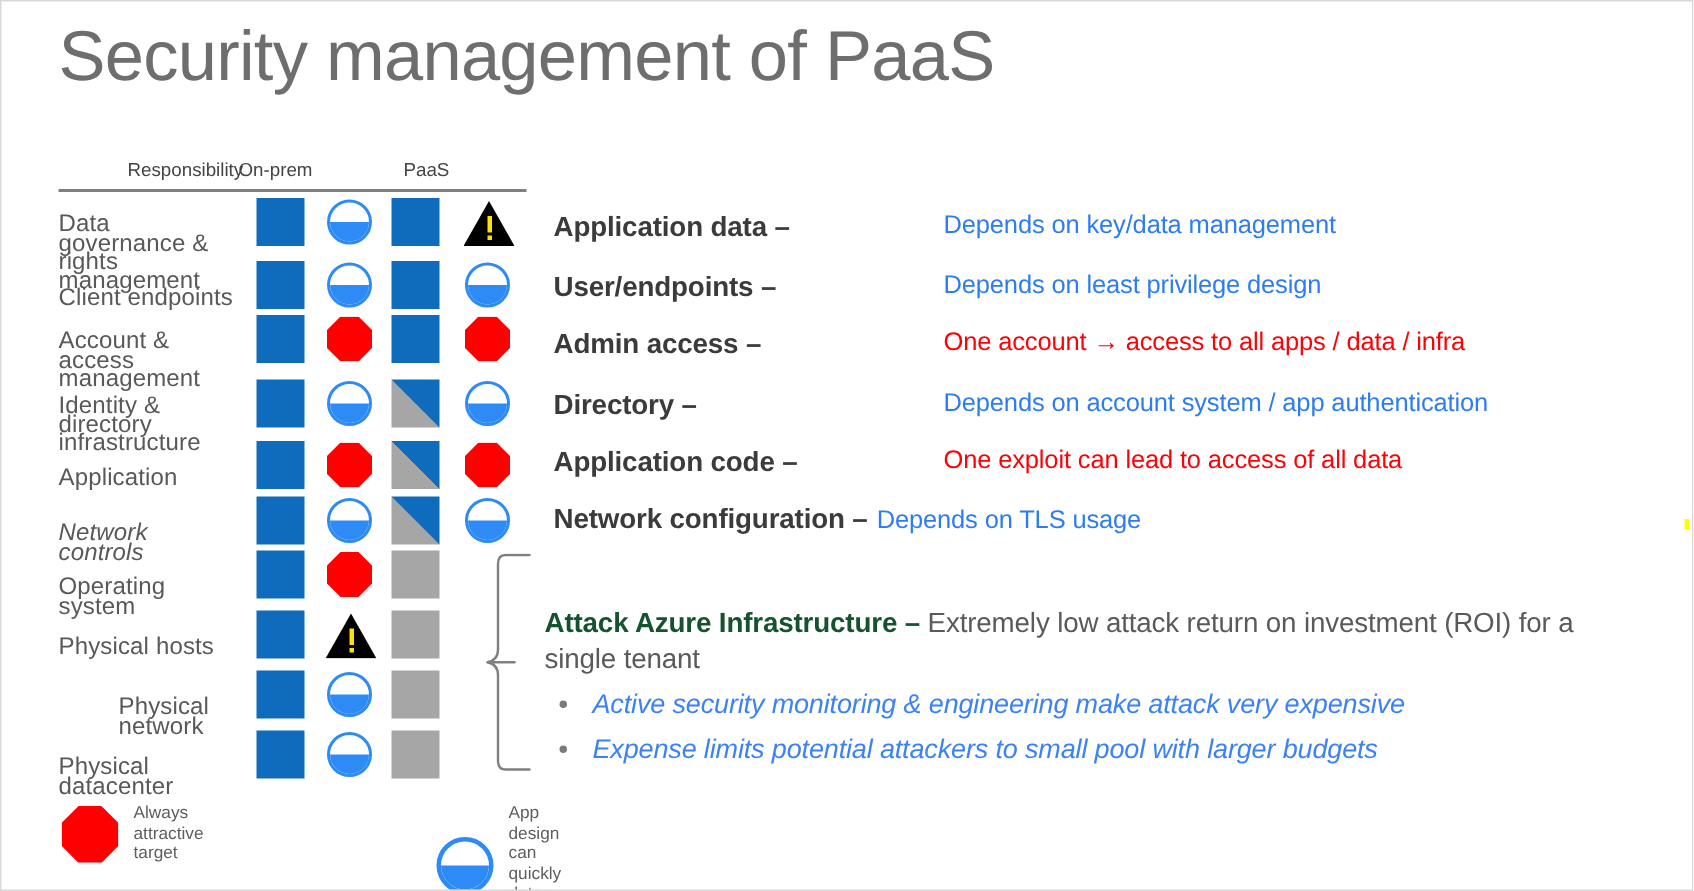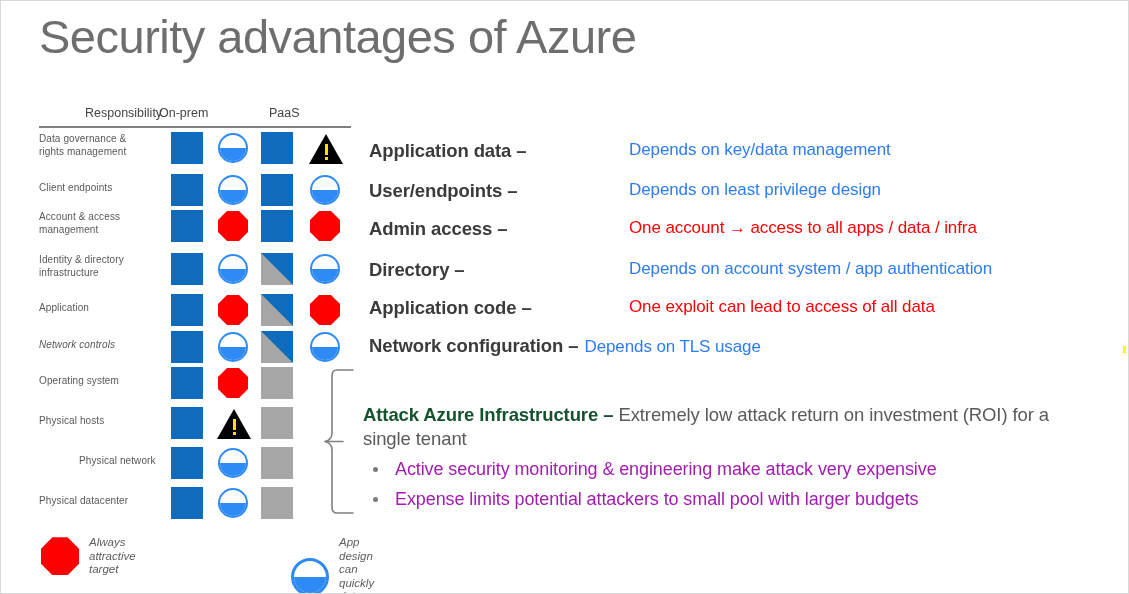--- a/index.html
+++ b/index.html
@@ -65,24 +65,25 @@
 
   .matrix-row {
     position: absolute;
     left: 0;
     height: 40px;
   }
   .row-label {
     position: absolute;
     left: 0px;
     width: 118px;
-    font-size: 10px;
+    font-size: 16px;
     line-height: 12.5px;
     color: #595959;
     letter-spacing: 0.1px;
+    margin-top: 11px;
   }
 
   
   .cell {
     position: absolute;
     width: 32px;
     height: 32px;
   }
   .c1 { left: 132px; }
   .c2 { left: 178px; }
@@ -199,22 +200,23 @@
   #attack-lead .bold {
     font-weight: bold;
     color: #14532d;
   }
   .attack-bullet {
     position: relative;
     margin-top: 7px;
     padding-left: 32px;
     font-size: 18px;
     line-height: 23px;
-    color: #a21caf;
+    color: #3b82f6;
     letter-spacing: -0.1px;
+    font-style: italic;
   }
   .attack-bullet .dot {
     position: absolute;
     left: 10px;
     top: 9px;
     width: 5px;
     height: 5px;
     border-radius: 50%;
     background: #7a7a7a;
   }
@@ -223,21 +225,20 @@
   #legend {
     position: absolute;
     left: 40px;
     top: 535px;
     height: 44px;
   }
   .legend-item {
     position: absolute;
     display: flex;
     align-items: center;
-    font-style: italic;
   }
   .legend-item.one { left: 0px; top: 0px; }
   .legend-item.two { left: 250px; top: 0px; }
   .legend-icon {
     width: 38px;
     height: 38px;
     flex: none;
   }
   .legend-icon .oct-red {
     width: 38px; height: 38px; margin: 0;
@@ -261,21 +262,21 @@
     width: 3px;
     height: 7px;
     background: #ffff00;
   }
 </style>
 </head>
 <body>
 
 <div id="slide">
 
-  <div id="title">Security advantages of Azure</div>
+  <div id="title">Security management of PaaS</div>
 
   <div id="matrix">
     <div class="col-headers">
       <span class="col-head resp">Responsibility</span>
       <span class="col-head onprem">On-prem</span>
       <span class="col-head paas">PaaS</span>
     </div>
   </div>
   <div id="header-rule"></div>
 

